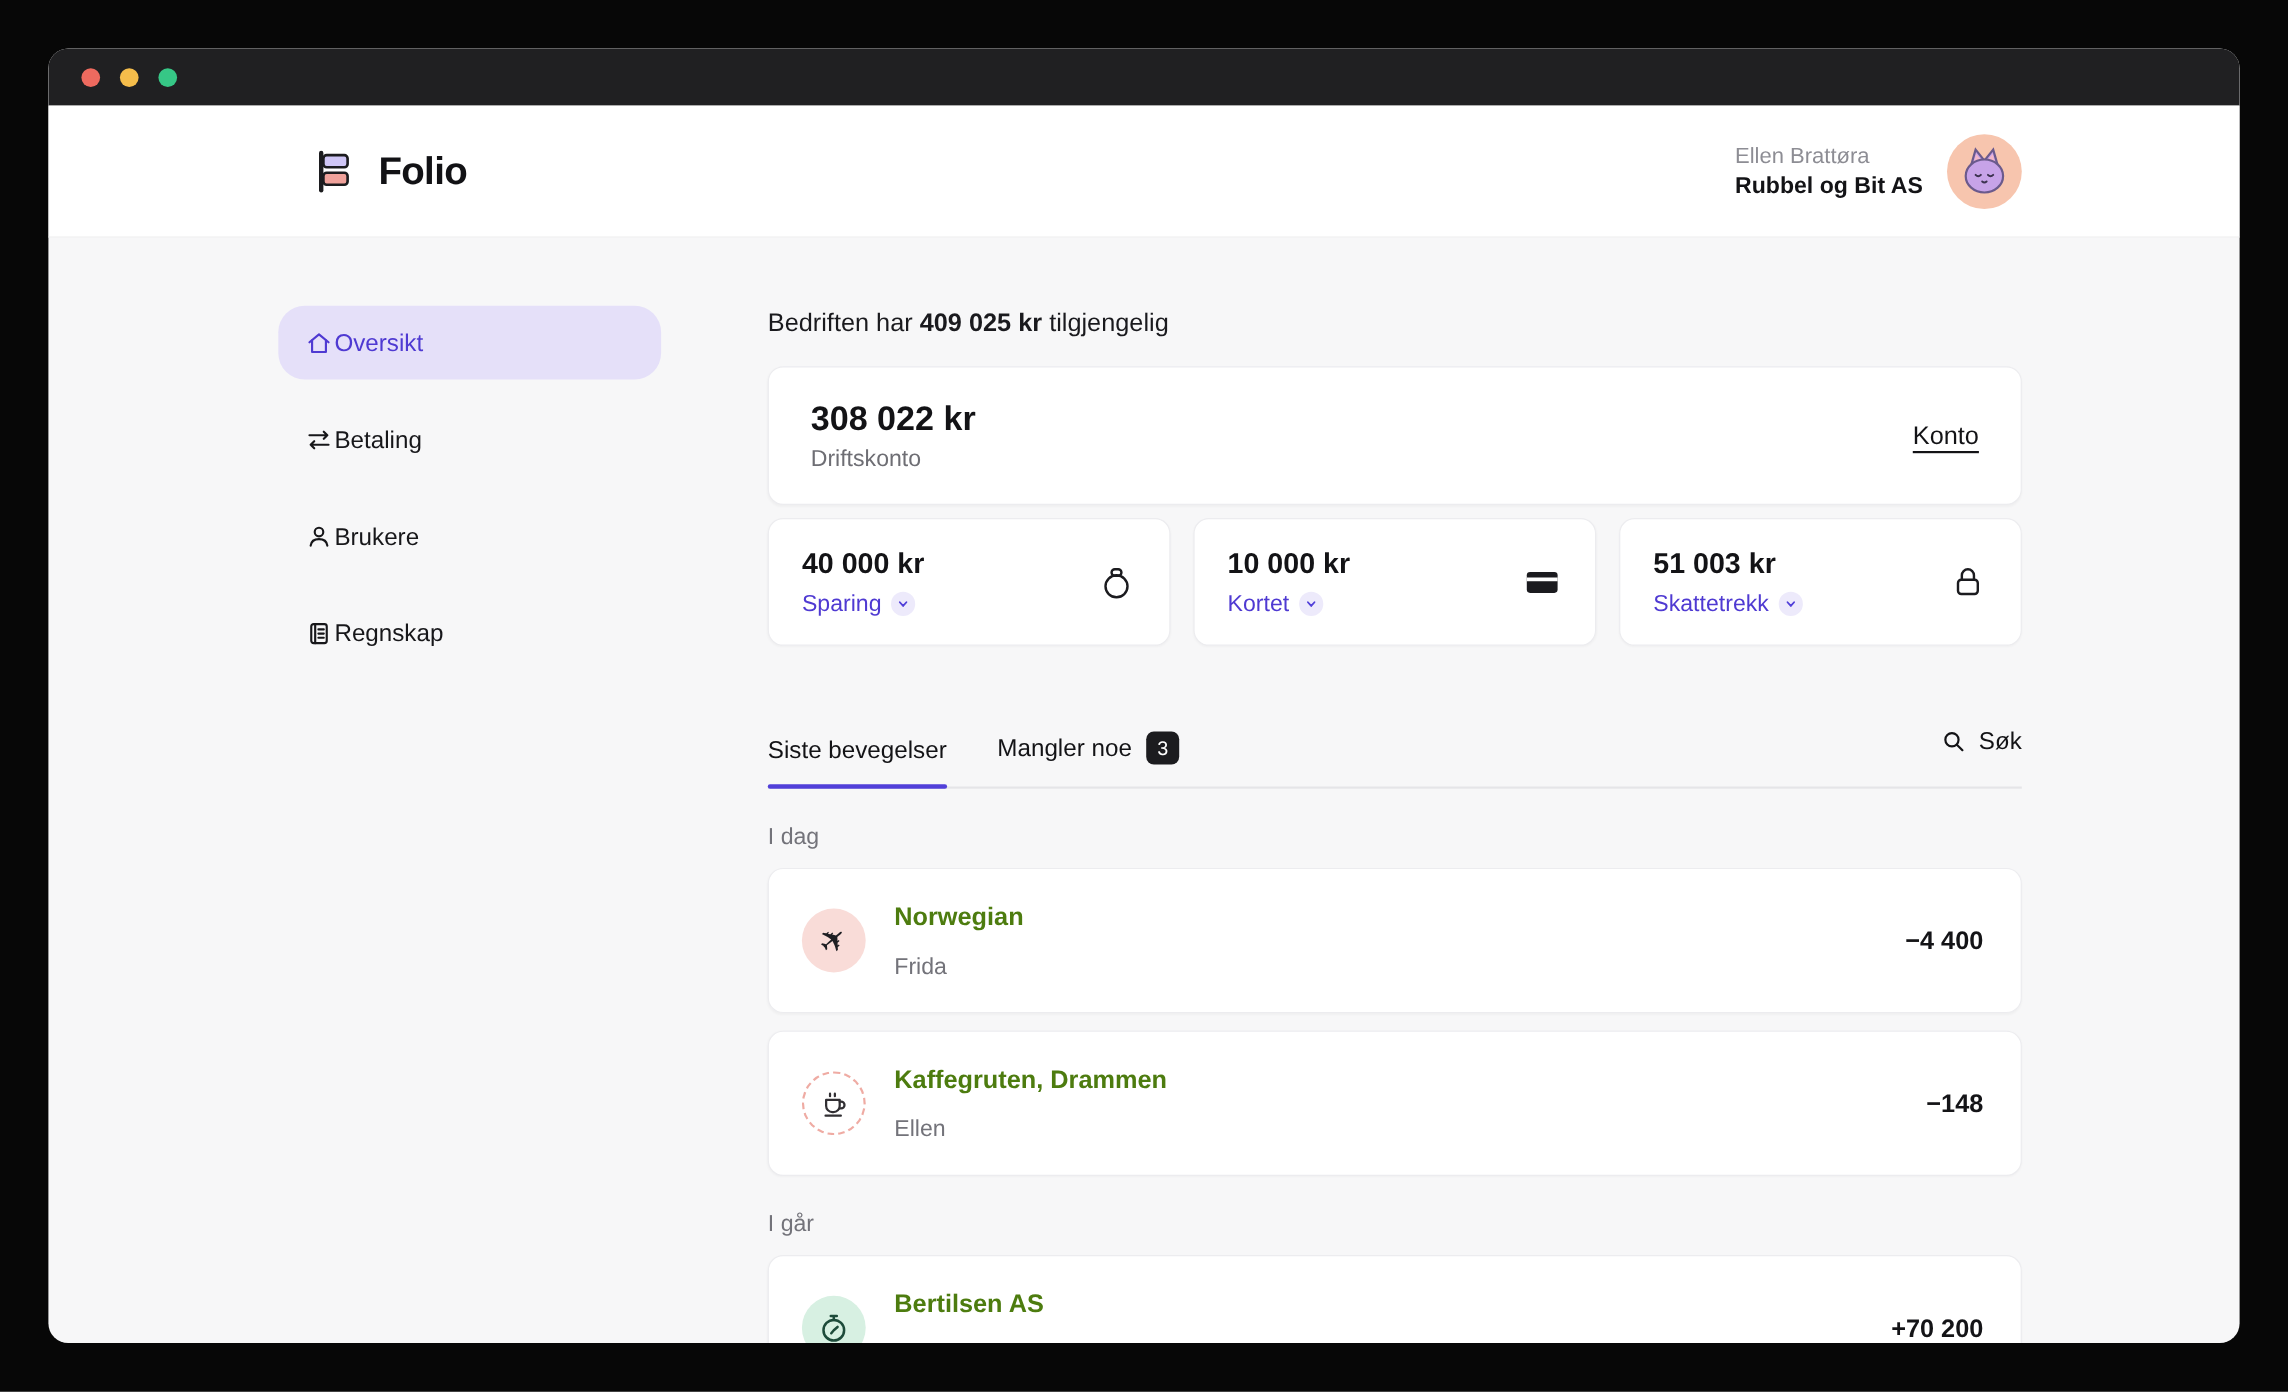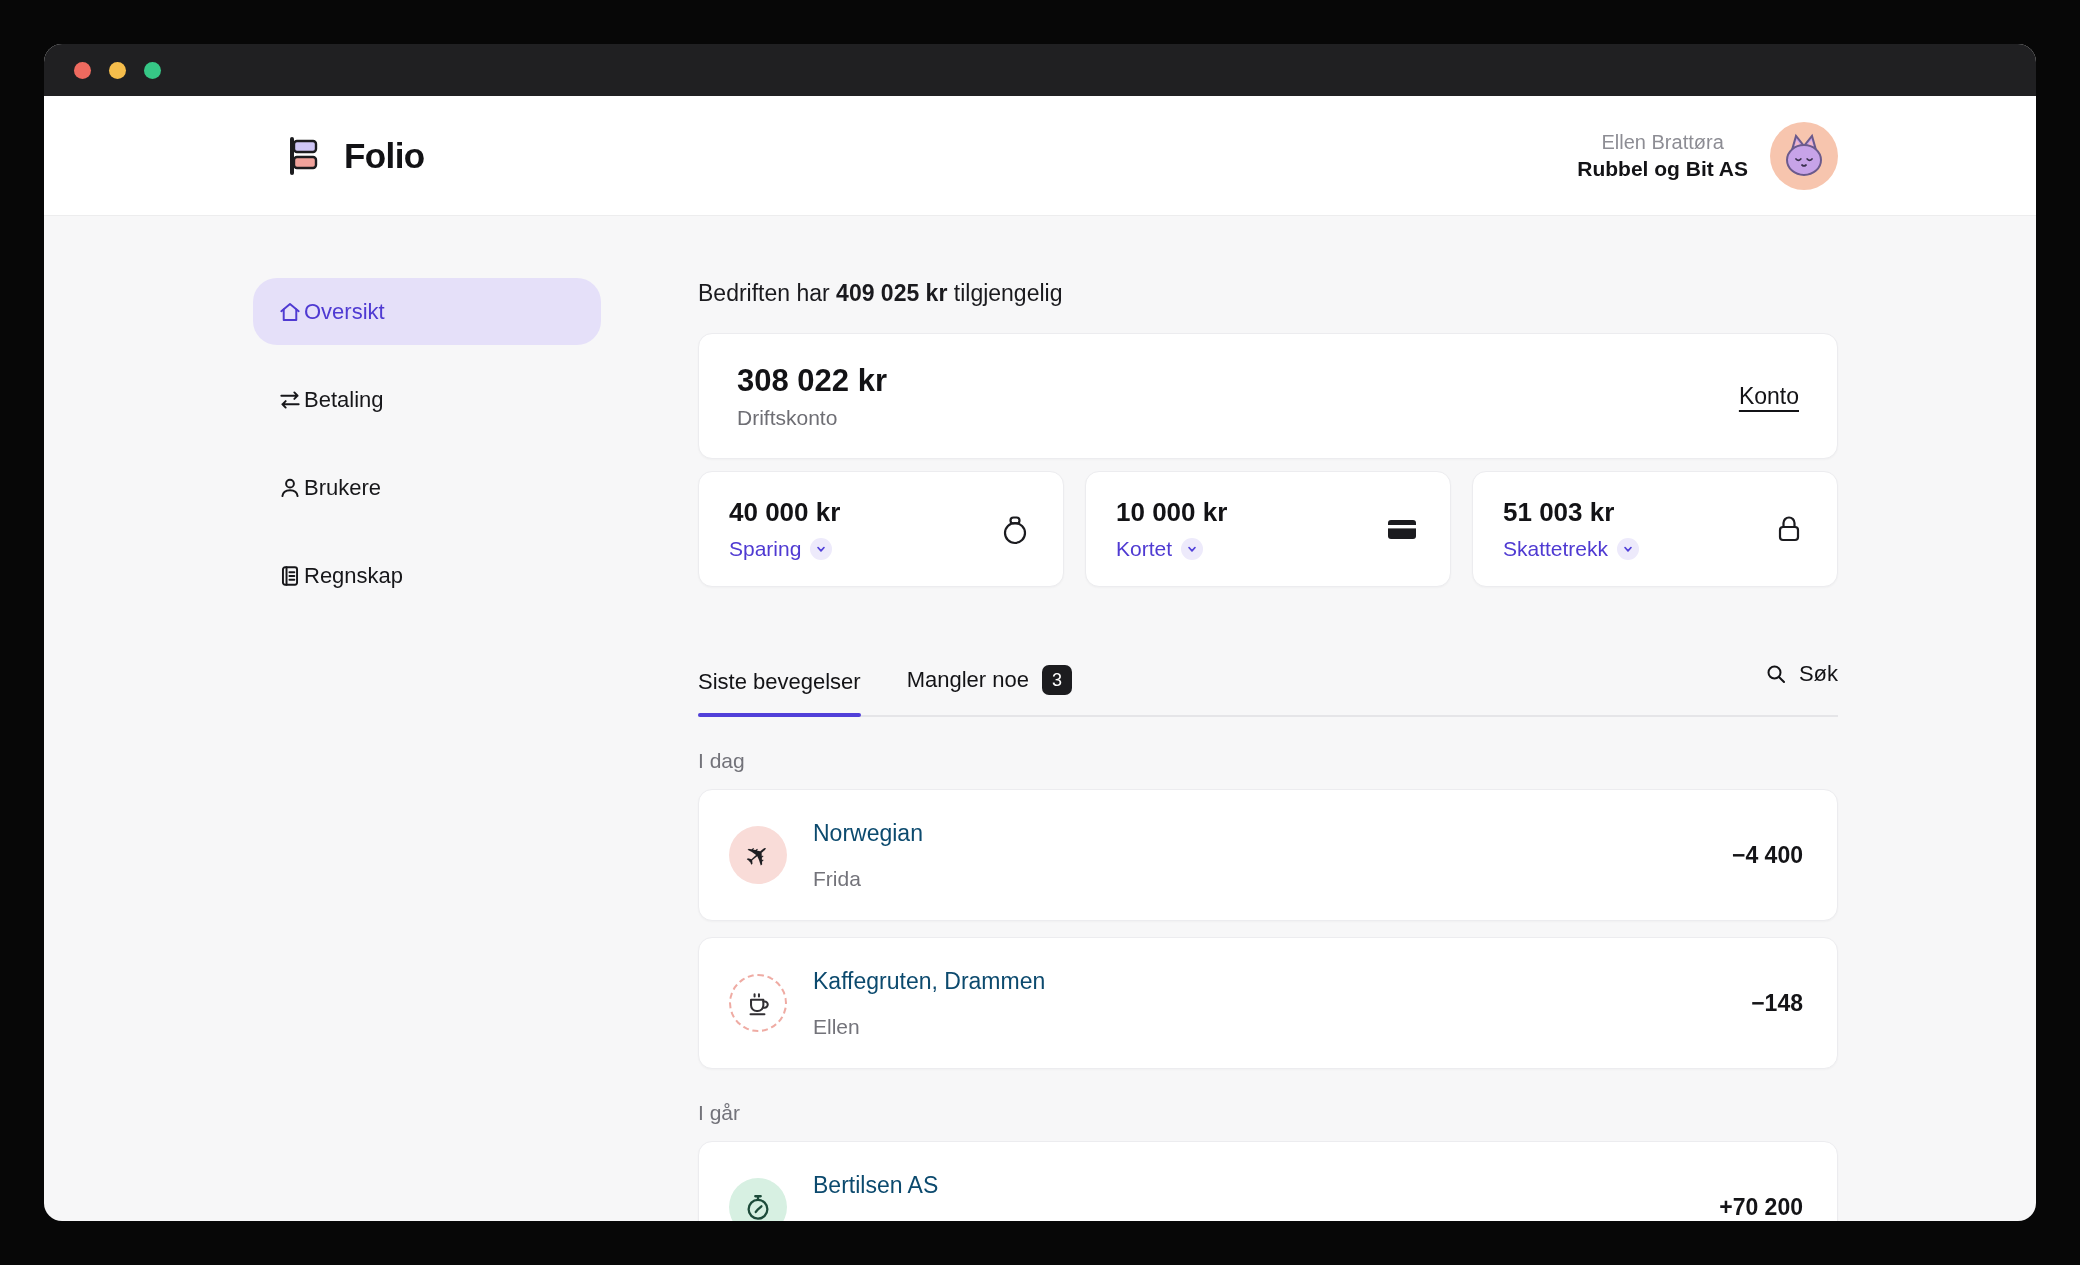--- a/index.html
+++ b/index.html
@@ -30,21 +30,21 @@
   .app-header{
     height:120px; background:#ffffff;
     border-bottom:1px solid #ededee;
     display:flex; align-items:center;
     padding:0 198px 0 238px;
     box-sizing:border-box;
   }
   .logo-group{ display:flex; align-items:center; gap:18px; }
   .logo-text{ font-size:35px; font-weight:800; letter-spacing:-0.6px; color:#121215; }
   .header-right{ margin-left:auto; display:flex; align-items:center; gap:22px; }
-  .user-meta{ text-align:center; }
+  .user-meta{ text-align:left; }
   .user-name{ font-size:20px; color:#8d8d94; }
   .company{ font-size:21px; font-weight:700; color:#131316; margin-top:3px; }
   .avatar{
     width:68px; height:68px; border-radius:50%;
     background:#f7c5ae; overflow:hidden;
     display:flex; align-items:center; justify-content:center;
   }
   
   .app-body{ display:flex; align-items:flex-start; height:1005px; overflow:hidden; }
   
@@ -123,21 +123,21 @@
   }
   .txn-icon{
     width:58px; height:58px; border-radius:50%; flex:none;
     display:flex; align-items:center; justify-content:center;
     margin-right:26px; box-sizing:border-box;
   }
   .txn-icon.airplane{ background:#f9dcd8; }
   .txn-icon.coffee{ background:#fff; border:2px dashed #efab a3; border:2px dashed #efaba3; }
   .txn-icon.stopwatch{ background:#d7f0e2; }
   .plane-glyph{ font-size:30px; color:#1e1e22; transform:rotate(-40deg); display:block; }
-  .txn-name{ font-size:23px; color:#0c4a6e; }
+  .txn-name{ font-size:23px; color:#4d7c0f;font-weight:bold; }
   .txn-sub{ font-size:21px; color:#73737a; margin-top:20px; }
   .txn-amount{ margin-left:auto; font-size:23px; color:#141417;font-weight:bold; }
 </style>
 </head>
 <body>
 
 <div class="window">
 
   <div class="titlebar">
     <span class="light red"></span>

